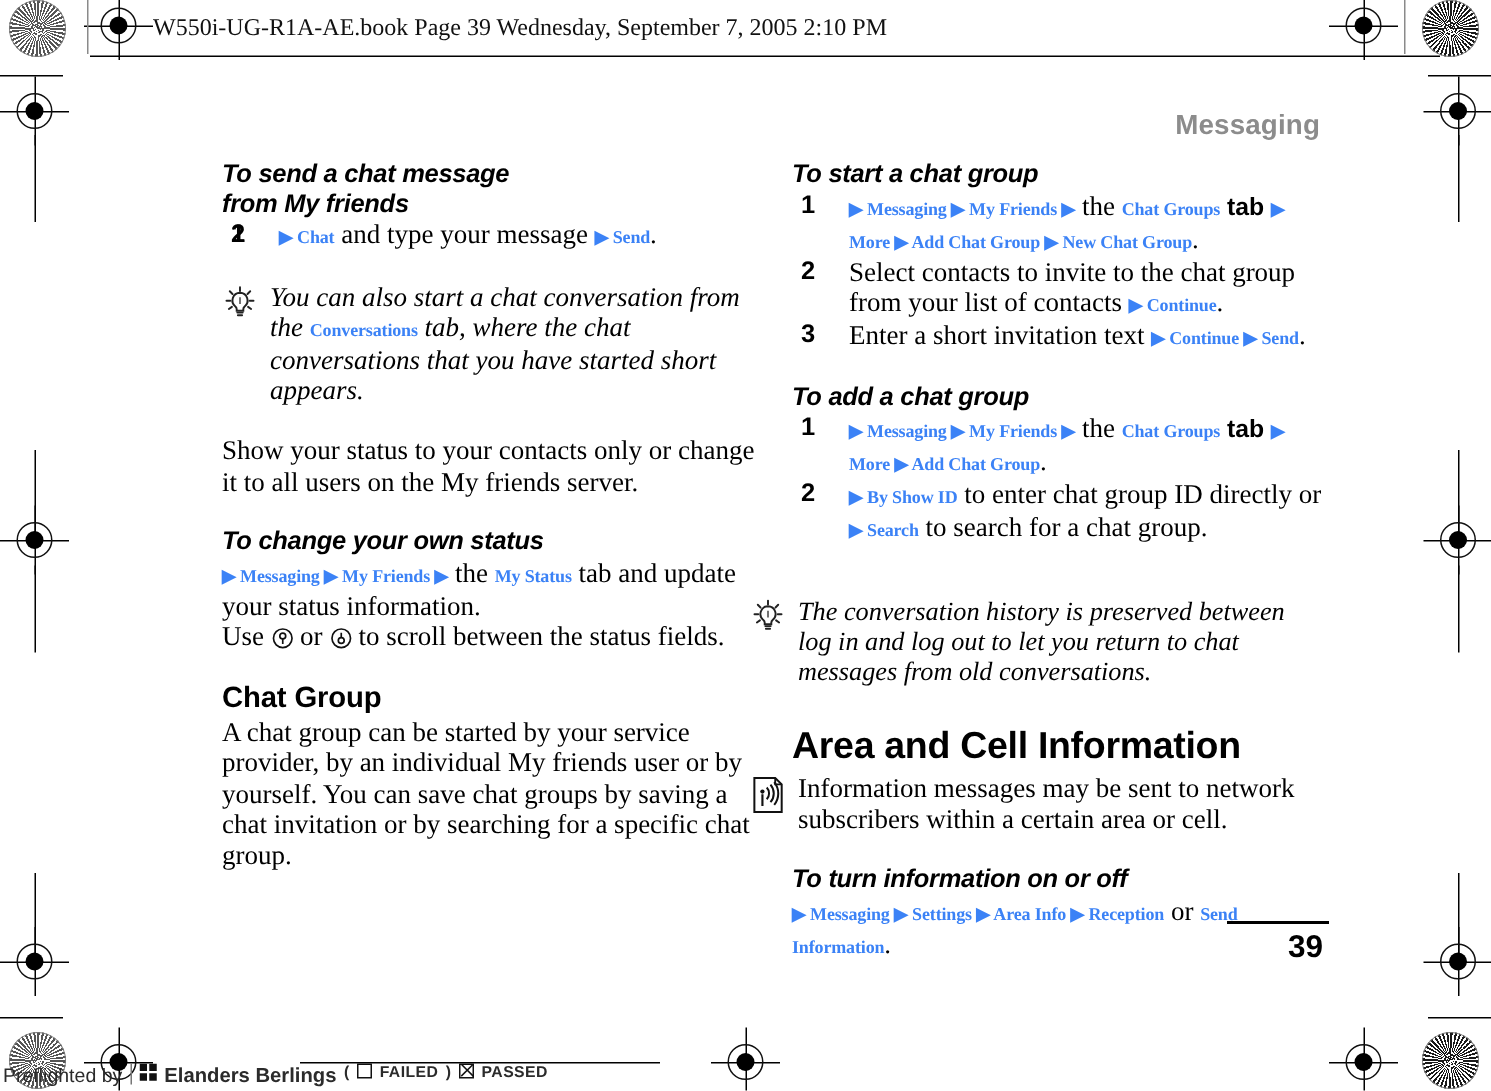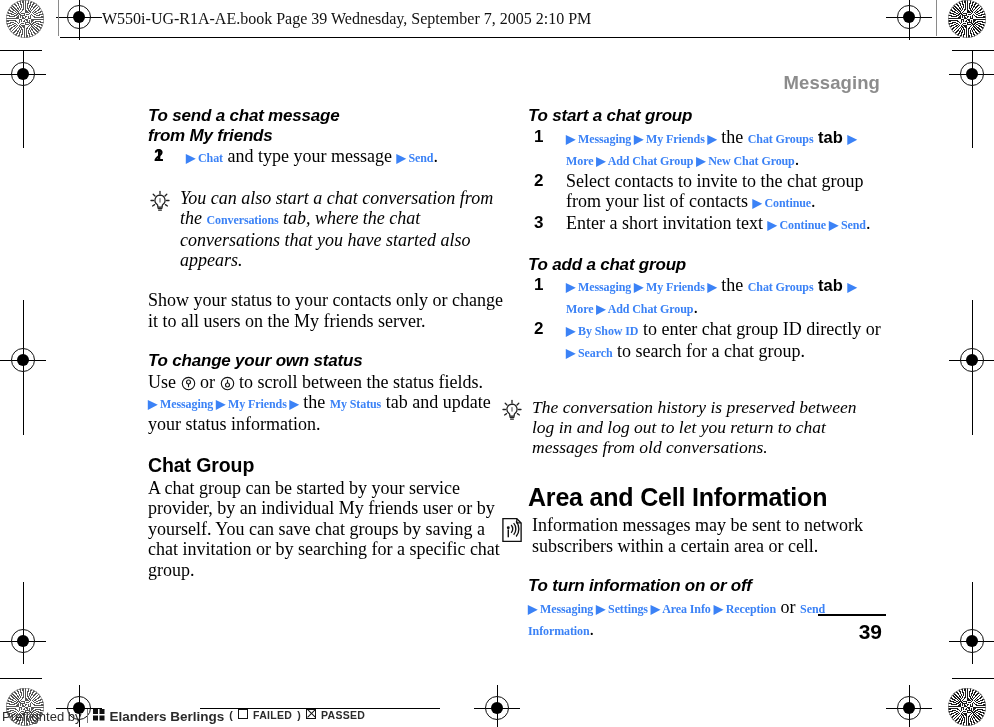--- a/index.html
+++ b/index.html
@@ -422,42 +422,42 @@
           <line x1="18.8" y1="4.2" x2="17" y2="6"></line>
           <line x1="3" y1="10.5" x2="5.5" y2="10.5"></line>
           <line x1="21" y1="10.5" x2="18.5" y2="10.5"></line>
           <line x1="4.6" y1="16" x2="6.6" y2="14.6"></line>
           <line x1="19.4" y1="16" x2="17.4" y2="14.6"></line>
         </g>
         <path d="M12 5.2a5.1 5.1 0 0 0-3.1 9.1c.6.5.9 1.1.9 1.8v1.1h4.4v-1.1c0-.7.3-1.3.9-1.8A5.1 5.1 0 0 0 12 5.2z" fill="#ffffff" stroke="#222" stroke-width="1.3"></path>
         <path d="M10.2 18.4h3.6M10.6 20.1h2.8" stroke="#222" stroke-width="1.3" stroke-linecap="round"></path>
         <path d="M12 8.2v4.4" stroke="#444" stroke-width="1"></path>
       </svg>
-      <span id="lc-tip1"><span class="blk">You can also start a chat conversation from the </span><span class="ui">Conversations</span><span class="blk"> tab, where the chat conversations that you have started also appears.</span></span>
+      <span id="lc-tip1"><span class="blk">You can also start a chat conversation from the </span><span class="ui">Conversations</span><span class="blk"> tab, where the chat conversations that you have started short appears.</span></span>
     </div>
 
     <div class="spacer-md"></div>
 
     <p class="body">Show your status to your contacts only or change it to all users on the My friends server.</p>
 
     <div class="spacer-md"></div>
 
     <h3 class="proc">To change your own status</h3>
+    <div class="plain-proc" id="lc-proc2"><span class="ui">▶ Messaging ▶ My Friends ▶</span><span class="blk"> the </span><span class="ui">My Status</span><span class="blk"> tab and update your status information.</span></div>
     <div class="plain-proc">
       <span class="blk">Use </span><svg class="navkey" viewBox="0 0 16 16">
           <circle cx="8" cy="8" r="6.6" fill="none" stroke="#111" stroke-width="1.2"></circle>
           <circle cx="8" cy="6.4" r="2.1" fill="none" stroke="#111" stroke-width="1.2"></circle>
           <line x1="8" y1="8.5" x2="8" y2="12" stroke="#111" stroke-width="1.2"></line>
         </svg><span class="blk"> or </span><svg class="navkey" viewBox="0 0 16 16">
           <circle cx="8" cy="8" r="6.6" fill="none" stroke="#111" stroke-width="1.2"></circle>
           <circle cx="8" cy="9.6" r="2.1" fill="none" stroke="#111" stroke-width="1.2"></circle>
           <line x1="8" y1="7.5" x2="8" y2="4" stroke="#111" stroke-width="1.2"></line>
         </svg><span class="blk"> to scroll between the status fields.</span>
     </div>
-    <div class="plain-proc" id="lc-proc2"><span class="ui">▶ Messaging ▶ My Friends ▶</span><span class="blk"> the </span><span class="ui">My Status</span><span class="blk"> tab and update your status information.</span></div>
 
     <div class="spacer-md"></div>
 
     <h2 class="sect">Chat Group</h2>
     <p class="body">A chat group can be started by your service provider, by an individual My friends user or by yourself. You can save chat groups by saving a chat invitation or by searching for a specific chat group.</p>
   </div>
 
   <div class="col col-right">
 
     <h3 class="proc">To start a chat group</h3>

